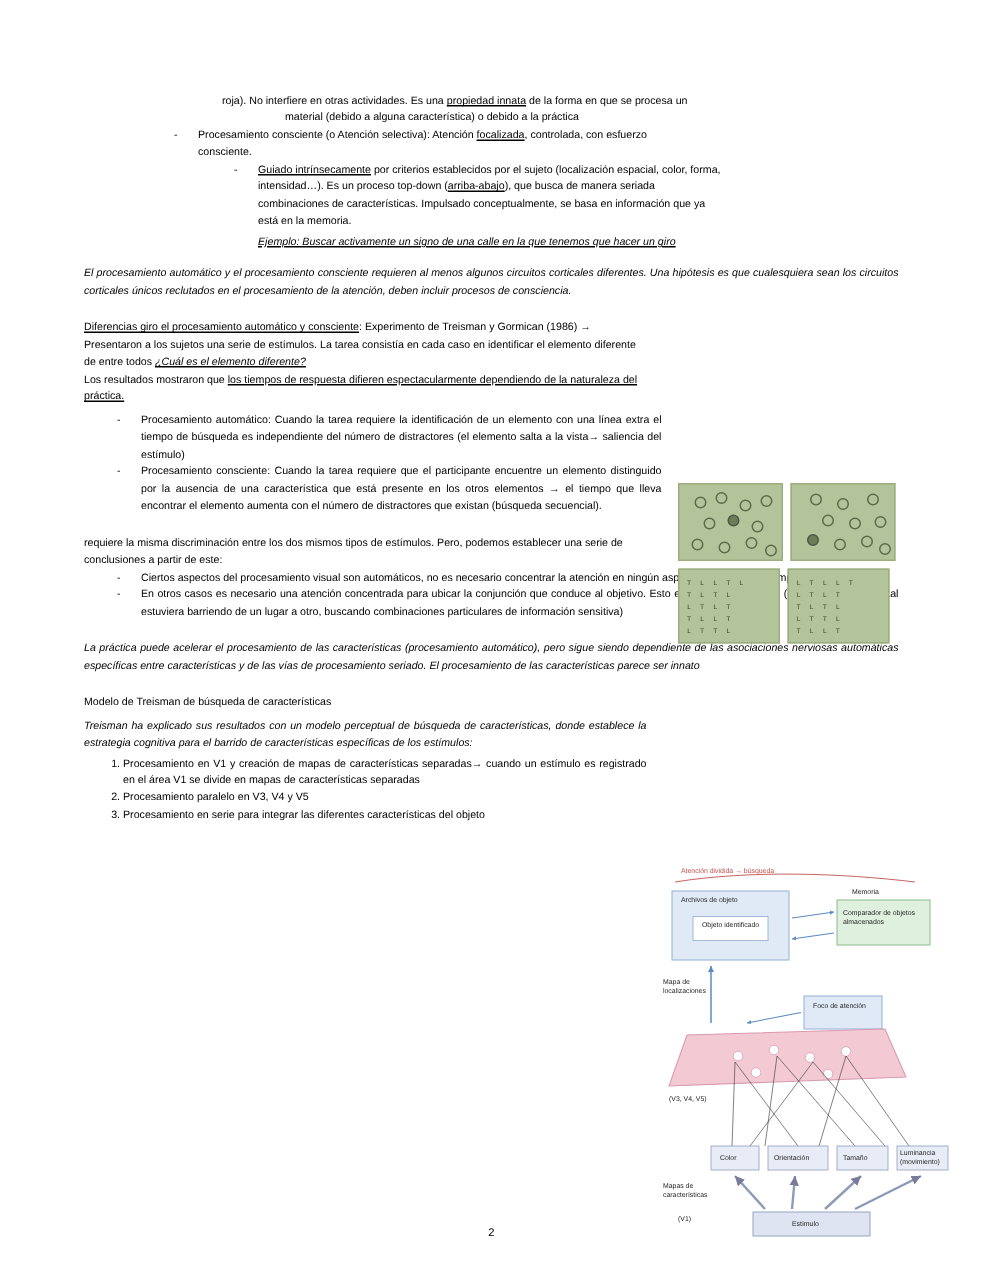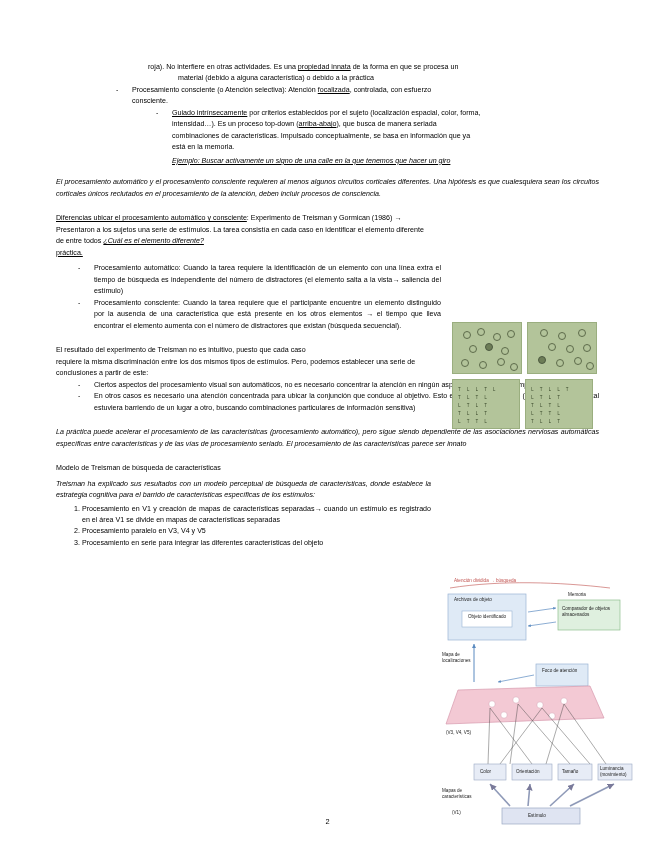--- a/index.html
+++ b/index.html
@@ -112,21 +112,21 @@
 </style>
 </head>
 <body>
 
 <div class="page">
 
   <div class="doc">
 
     <div class="lvl2">
       <div><span>roja). No interfiere en otras actividades. Es una </span><span class="u">propiedad innata</span><span> de la forma en que se procesa un</span></div>
-      <div style="margin-left:30px"><span>material (debido a alguna característica) o debido a la práctica</span></div>
+      <div style="margin-left:42px"><span>material (debido a alguna característica) o debido a la práctica</span></div>
     </div>
 
     <div class="bullet-row" style="margin-left:60px">
       <div class="dash">-</div>
       <div class="bullet-body">
         <div><span>Procesamiento consciente (o Atención selectiva): Atención </span><span class="u">focalizada</span><span>, controlada, con esfuerzo</span></div>
         <div><span>consciente.</span></div>
       </div>
     </div>
 
@@ -141,43 +141,43 @@
       </div>
     </div>
 
     <div class="sp10"></div>
 
     <p class="para">El procesamiento automático y el procesamiento consciente requieren al menos algunos circuitos corticales diferentes. Una hipótesis es que cualesquiera sean los circuitos corticales únicos reclutados en el procesamiento de la atención, deben incluir procesos de consciencia.</p>
 
     <div class="sp13"></div>
 
     <div>
-      <div><span class="u">Diferencias ubicar el procesamiento automático y consciente</span><span>: Experimento de Treisman y Gormican (1986) →</span></div>
+      <div><span class="u">Diferencias giro el procesamiento automático y consciente</span><span>: Experimento de Treisman y Gormican (1986) →</span></div>
       <div><span>Presentaron a los sujetos una serie de estímulos. La tarea consistía en cada caso en identificar el elemento diferente</span></div>
       <div><span>de entre todos </span><span class="i">¿Cuál es el elemento diferente?</span></div>
+      <div><span>Los resultados mostraron que </span><span class="u">los tiempos de respuesta difieren espectacularmente dependiendo de la naturaleza del</span></div>
       <div><span class="u">práctica.</span></div>
     </div>
 
     <div class="sp4"></div>
 
     <div style="width:385px">
       <div class="bullet-row" style="margin-left:22px">
         <div class="dash">-</div>
         <div class="bullet-body">Procesamiento automático: Cuando la tarea requiere la identificación de un elemento con una línea extra  el tiempo de búsqueda es independiente del número de distractores (el elemento salta a la vista→  saliencia del estímulo)</div>
       </div>
       <div class="bullet-row" style="margin-left:22px">
         <div class="dash">-</div>
         <div class="bullet-body">Procesamiento consciente: Cuando la tarea requiere que el participante encuentre un elemento distinguido por la ausencia de una característica que está presente en los otros elementos → el tiempo que lleva encontrar el elemento aumenta con el número de distractores que existan (búsqueda secuencial).</div>
       </div>
     </div>
 
     <div class="sp13"></div>
 
     <div>
-      <div><span>El resultado del experimento de Treisman no es intuitivo, puesto que cada caso</span></div>
       <div><span>requiere la misma discriminación entre los dos mismos tipos de estímulos. Pero, podemos establecer una serie de</span></div>
       <div><span>conclusiones a partir de este:</span></div>
     </div>
 
     <div class="bullet-row" style="margin-left:22px">
       <div class="dash">-</div>
       <div class="bullet-body">Ciertos aspectos del procesamiento visual son automáticos, no es necesario concentrar la atención en ningún aspecto particular del campo visual</div>
     </div>
     <div class="bullet-row" style="margin-left:22px">
       <div class="dash">-</div>

